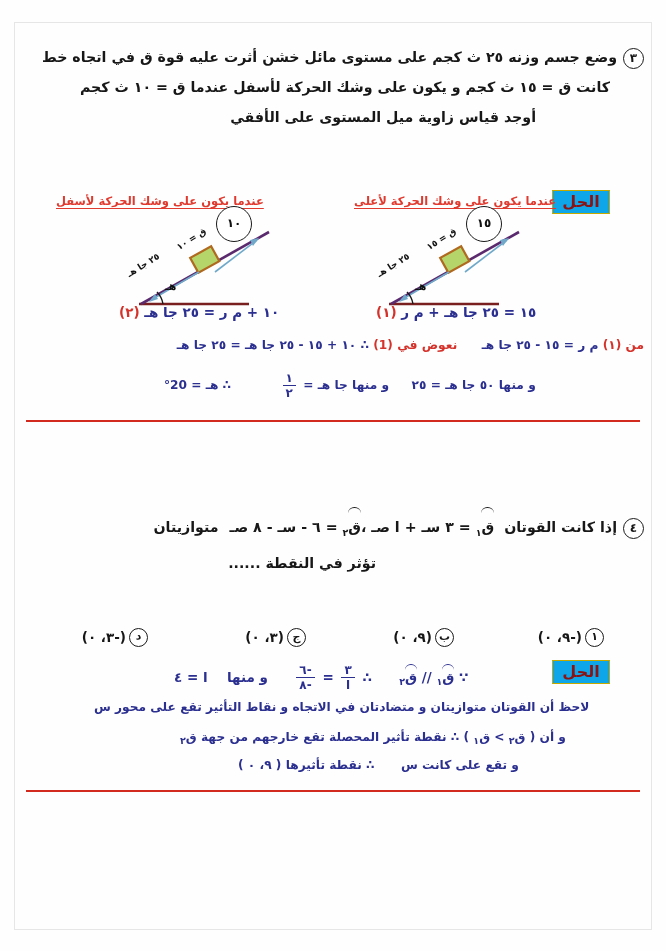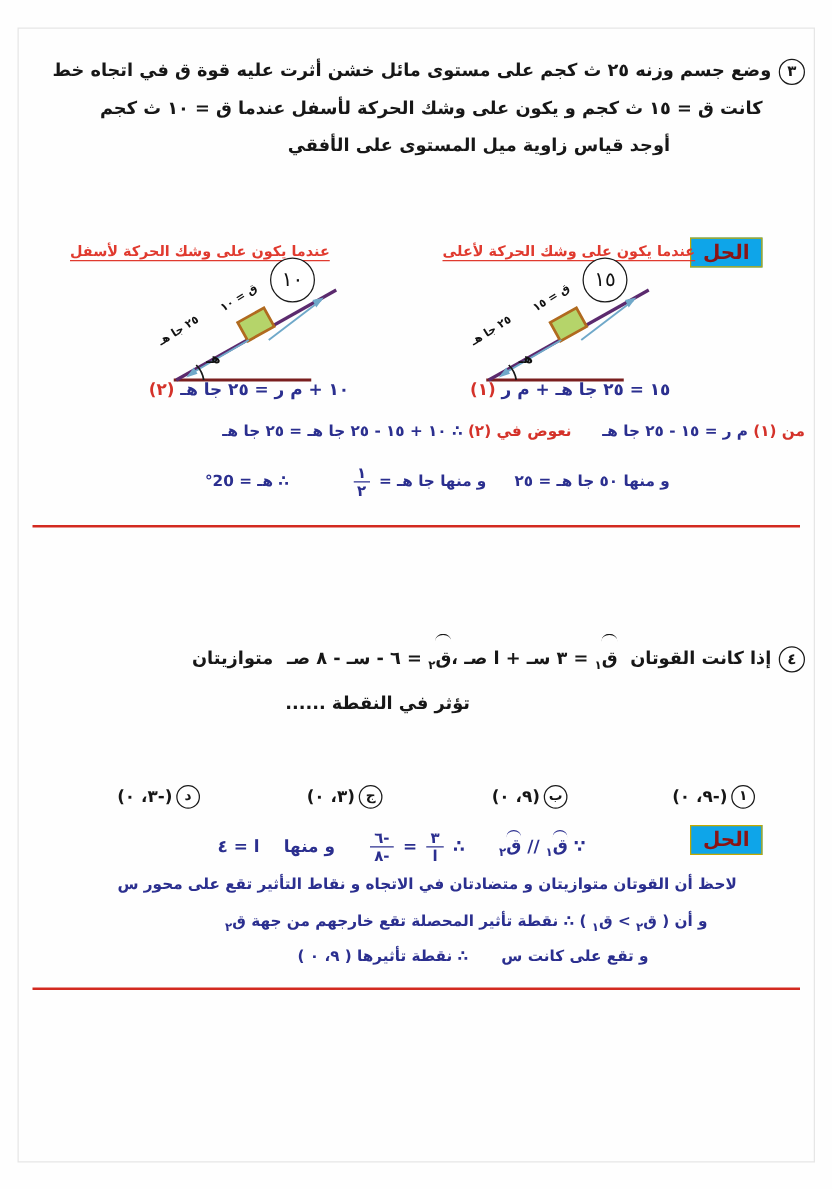--- a/index.html
+++ b/index.html
@@ -112,22 +112,22 @@
   
   .figure { position: absolute; width: 200px; height: 100px; }
   .fig-circle {
     position: absolute;
     width: 34px; height: 34px;
     border: 1.4px solid #1a1a1a;
     border-radius: 50%;
     background: #fff;
     text-align: center;
     line-height: 33px;
-    font-size: 16px;
-    font-weight: normal;
+    font-size: 12px;
+    font-weight: bold;
     color: #111;
   }
 
   
   .math {
     position: absolute;
     color: #2b2f8f;
     font-weight: bold;
     font-size: 13.5px;
     white-space: nowrap;
@@ -243,21 +243,21 @@
     </div>
     <div class="math" style="left:95px; top:262px;">
       <span>١٠ + م ر = ٢٥ جا هـ</span>
       <span class="tag">(٢)</span>
     </div>
 
     <div class="math small" style="left:96px; top:296px; width:524px; text-align:right;">
       <span class="tag">من (١)</span>
       <span>م ر = ١٥ - ٢٥ جا هـ</span>
       <span style="display:inline-block;width:16px;"></span>
-      <span class="tag">نعوض في (٢)</span>
+      <span class="tag">نعوض في (1)</span>
       <span>∴  ١٠ + ١٥ - ٢٥ جا هـ = ٢٥ جا هـ</span>
     </div>
 
     <div class="math small" style="left:140px; top:330px;">
       <span>و منها  ٥٠ جا هـ = ٢٥</span>
       <span style="display:inline-block;width:14px;"></span>
       <span>و منها جا هـ =</span>
       <span class="frac">
         <span class="num">١</span>
         <span class="den">٢</span>
@@ -285,21 +285,21 @@
     <div class="opt-row" style="left:0; top:586px;">
       <div class="opt" style="right:20px;">
         <span class="optnum">١</span><span>(-٩، ٠)</span>
       </div>
       <div class="opt" style="right:170px;">
         <span class="optnum">ب</span><span>(٩، ٠)</span>
       </div>
       <div class="opt" style="right:318px;">
         <span class="optnum">ج</span><span>(٣، ٠)</span>
       </div>
-      <div class="opt" style="right:464px;margin-left:24px;">
+      <div class="opt" style="right:476px;margin-left:24px;">
         <span class="optnum">د</span><span>(-٣، ٠)</span>
       </div>
     </div>
 
     <div class="solve-badge" style="left:528px; top:618px;">الحل</div>
 
     <div class="math" style="left:150px; top:622px;">
       <span>∵</span>
       <span class="vec"><span>ق</span></span><span class="sub">١</span>
       <span>//</span>

